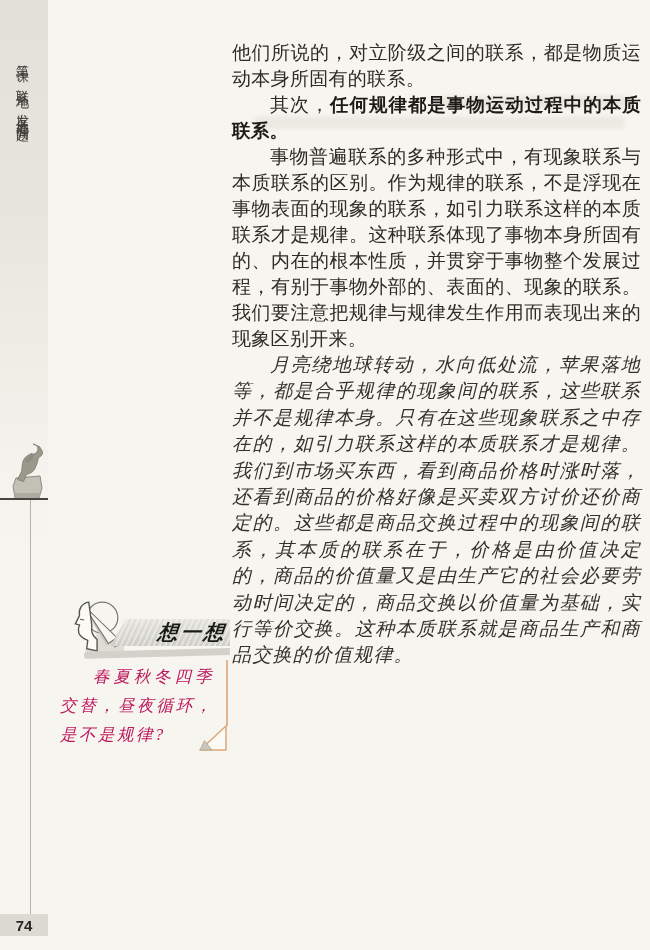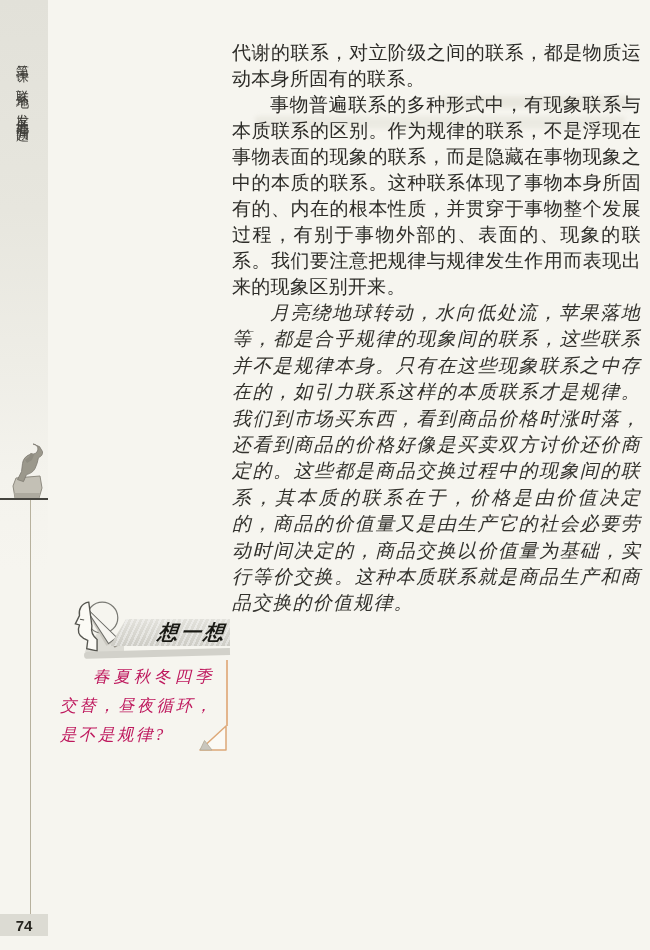--- a/index.html
+++ b/index.html
@@ -108,25 +108,26 @@
   <div class="rule-v"></div>
 
   <div class="pagenum-band">
     <span class="pagenum">74</span>
   </div>
 
   <div class="ghost ghost-a"></div>
   <div class="ghost ghost-b"></div>
 
   <div class="main-col">
-    <p class="p-cont">代谢的联系，对立阶级之间的联系，都是物质运动本身所固有的联系。</p>
+    <p class="p-cont">他们所说的，对立阶级之间的联系，都是物质运动本身所固有的联系。</p>
 
 
+    <p class="p-ind p-thesis"><span>其次，</span><span class="bold">任何规律都是事物运动过程中的本质联系。</span></p>
 
-    <p class="p-ind">事物普遍联系的多种形式中，有现象联系与本质联系的区别。作为规律的联系，不是浮现在事物表面的现象的联系，而是隐藏在事物现象之中的本质的联系。这种联系体现了事物本身所固有的、内在的根本性质，并贯穿于事物整个发展过程，有别于事物外部的、表面的、现象的联系。我们要注意把规律与规律发生作用而表现出来的现象区别开来。</p>
+    <p class="p-ind">事物普遍联系的多种形式中，有现象联系与本质联系的区别。作为规律的联系，不是浮现在事物表面的现象的联系，如引力联系这样的本质联系才是规律。这种联系体现了事物本身所固有的、内在的根本性质，并贯穿于事物整个发展过程，有别于事物外部的、表面的、现象的联系。我们要注意把规律与规律发生作用而表现出来的现象区别开来。</p>
 
     <p class="p-ind p-example">月亮绕地球转动，水向低处流，苹果落地等，都是合乎规律的现象间的联系，这些联系并不是规律本身。只有在这些现象联系之中存在的，如引力联系这样的本质联系才是规律。我们到市场买东西，看到商品价格时涨时落，还看到商品的价格好像是买卖双方讨价还价商定的。这些都是商品交换过程中的现象间的联系，其本质的联系在于，价格是由价值决定的，商品的价值量又是由生产它的社会必要劳动时间决定的，商品交换以价值量为基础，实行等价交换。这种本质联系就是商品生产和商品交换的价值规律。</p>
 
   </div>
 
   <div class="think-box">
 
     <svg class="think-icon" viewBox="0 0 56 56">
       <circle cx="35" cy="19" r="15" fill="none" stroke="#7a7a74" stroke-width="1.2"></circle>
       <path d="M30 34 L56 44 L56 56 L18 52 Z" fill="#dddcd5"></path>

